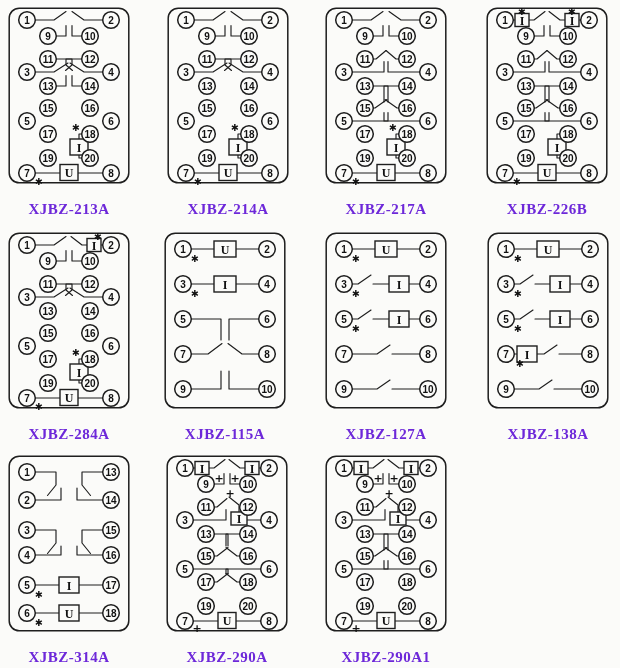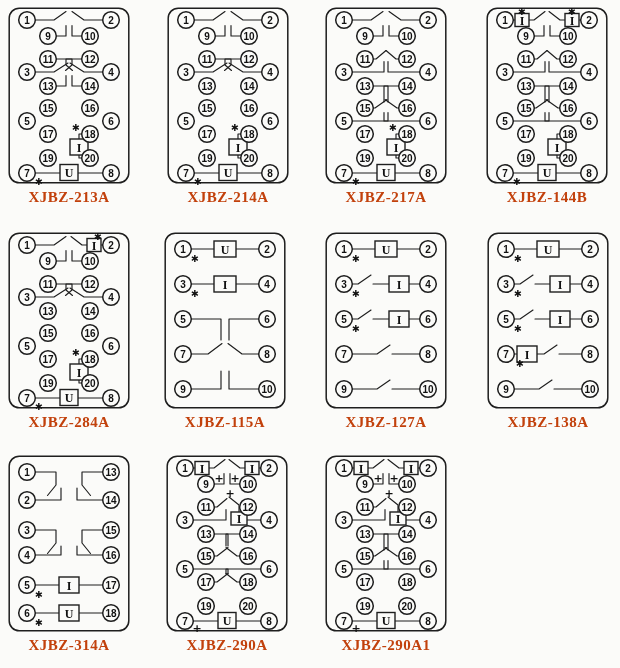--- a/index.html
+++ b/index.html
@@ -11,21 +11,21 @@
   }
   .diag{position:absolute;margin:0;display:flex;flex-direction:column;align-items:center}
   .frame{fill:none;stroke:#1e1e1e;stroke-width:1.5}
   .wire{fill:none;stroke:#1e1e1e;stroke-width:1.15;stroke-linecap:round;stroke-linejoin:round}
   .term{fill:#fbfbf9;stroke:#1e1e1e;stroke-width:1.5}
   .term-num{font:bold 10px "Liberation Sans",sans-serif;fill:#111;text-anchor:middle;dominant-baseline:central}
   .coil{fill:#fbfbf9;stroke:#1e1e1e;stroke-width:1.4}
   .coil-label{font:bold 12px "Liberation Serif",serif;fill:#111;text-anchor:middle;dominant-baseline:central}
   .star{font:9.5px "DejaVu Sans",sans-serif;fill:#111;text-anchor:middle;dominant-baseline:central;font-weight:bold}
   .plus{font:bold 11px "DejaVu Sans",sans-serif;fill:#111;text-anchor:middle;dominant-baseline:central}
-  .cap{margin-top:4px;font:bold 15px "Liberation Serif",serif;letter-spacing:.5px;color:#c2410c;text-align:right;white-space:nowrap}
+  .cap{margin-top:16px;font:bold 15px "Liberation Serif",serif;letter-spacing:.5px;color:#6d28d9;text-align:right;white-space:nowrap}
 </style>
 </head>
 <body>
 
 <div id="board">
     <figure class="diag" style="left: 8px; top: 7px;">
       <svg width="122" height="178" viewBox="0 0 122 178">
         <rect x="1.2" y="1.2" width="119.6" height="174.6" rx="10" class="frame"></rect>
         <polyline points="27.5,13 46,13 58,4.5" class="wire"></polyline>
         <polyline points="48.5,29 58,29 58,18.5" class="wire"></polyline>
@@ -292,21 +292,21 @@
         <circle cx="82" cy="151" r="8.3" class="term"></circle>
         <text x="82" y="151.5" class="term-num">20</text>
         <circle cx="19" cy="166" r="8.3" class="term"></circle>
         <text x="19" y="166.5" class="term-num">7</text>
         <circle cx="103" cy="166" r="8.3" class="term"></circle>
         <text x="103" y="166.5" class="term-num">8</text>
         <text x="36" y="4.5" class="star">✱</text>
         <text x="86" y="4.5" class="star">✱</text>
         <text x="31" y="174" class="star">✱</text>
       </svg>
-      <figcaption class="cap">XJBZ-144B</figcaption>
+      <figcaption class="cap">XJBZ-226B</figcaption>
     </figure>
     <figure class="diag" style="left: 8px; top: 232px;">
       <svg width="122" height="178" viewBox="0 0 122 178">
         <rect x="1.2" y="1.2" width="119.6" height="174.6" rx="10" class="frame"></rect>
         <polyline points="27.5,13 46,13 58,4.5" class="wire"></polyline>
         <polyline points="48.5,29 58,29 58,18.5" class="wire"></polyline>
         <polyline points="94.5,13 93,13" class="wire"></polyline>
         <polyline points="79,13 74,13 63,4.5" class="wire"></polyline>
         <polyline points="73.5,29 64,29 64,18.5" class="wire"></polyline>
         <polyline points="48.5,52 64,52 64,58 57.5,63.5" class="wire"></polyline>

